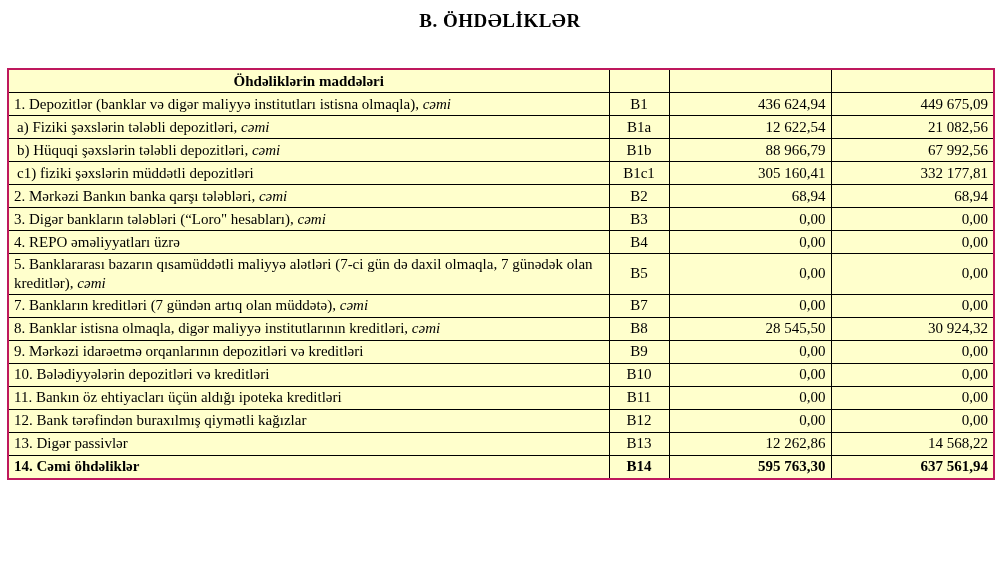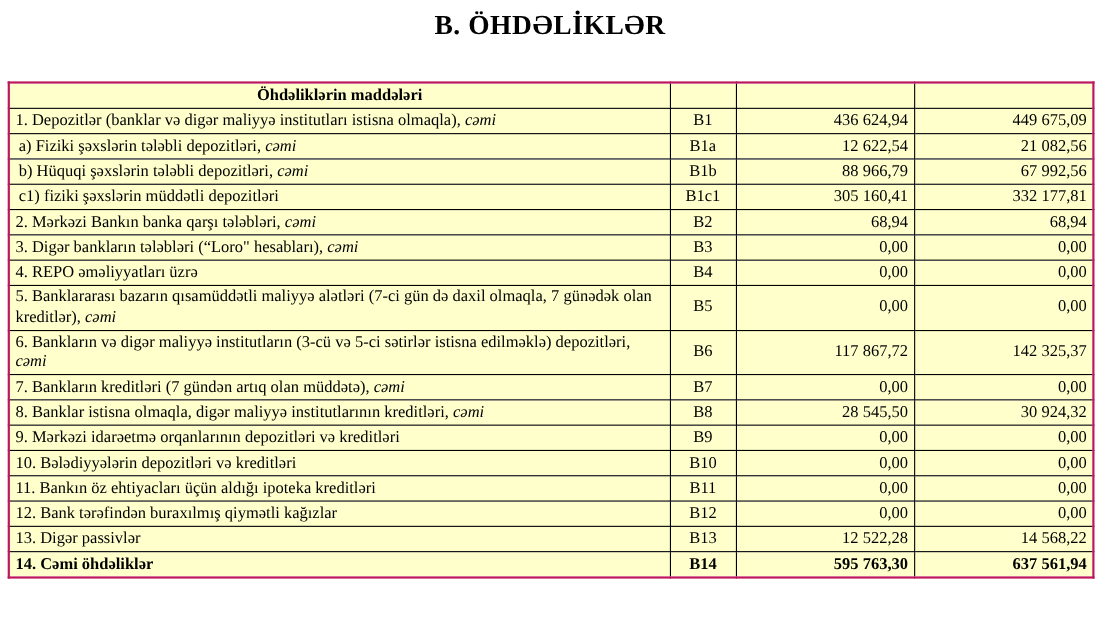--- a/index.html
+++ b/index.html
@@ -12,21 +12,21 @@
   .page {
     width: 1000px;
     height: 568px;
     position: relative;
     background: #ffffff;
     overflow: hidden;
   }
   .doc-title {
     text-align: center;
     font-weight: bold;
-    font-size: 25px;
+    font-size: 19px;
     letter-spacing: 0.5px;
     padding-top: 10px;
     margin: 0;
   }
   table.liab {
     border-collapse: collapse;
     table-layout: fixed;
     width: 986px;
     margin: 36px 0 0 7px;
     border: 2px solid #be185d;
@@ -115,26 +115,20 @@
           <td class="c-val">0,00</td>
           <td class="c-val">0,00</td>
         </tr>
         <tr>
           <td class="c-label"><span>5. Banklararası bazarın qısamüddətli maliyyə alətləri (7-ci gün də daxil olmaqla, 7 günədək olan kreditlər), </span><span class="it">cəmi</span></td>
           <td class="c-code">B5</td>
           <td class="c-val">0,00</td>
           <td class="c-val">0,00</td>
         </tr>
         <tr>
-          <td class="c-label"><span>6. Bankların və digər maliyyə institutların (3-cü və 5-ci sətirlər istisna edilməklə) depozitləri, </span><span class="it">cəmi</span></td>
-          <td class="c-code">B6</td>
-          <td class="c-val">117 867,72</td>
-          <td class="c-val">142 325,37</td>
-        </tr>
-        <tr>
           <td class="c-label"><span>7. Bankların kreditləri (7 gündən artıq olan müddətə), </span><span class="it">cəmi</span></td>
           <td class="c-code">B7</td>
           <td class="c-val">0,00</td>
           <td class="c-val">0,00</td>
         </tr>
         <tr>
           <td class="c-label"><span>8. Banklar istisna olmaqla, digər maliyyə institutlarının kreditləri, </span><span class="it">cəmi</span></td>
           <td class="c-code">B8</td>
           <td class="c-val">28 545,50</td>
           <td class="c-val">30 924,32</td>
@@ -159,21 +153,21 @@
         </tr>
         <tr>
           <td class="c-label"><span>12. Bank tərəfindən buraxılmış qiymətli kağızlar</span></td>
           <td class="c-code">B12</td>
           <td class="c-val">0,00</td>
           <td class="c-val">0,00</td>
         </tr>
         <tr>
           <td class="c-label"><span>13. Digər passivlər</span></td>
           <td class="c-code">B13</td>
-          <td class="c-val">12 522,28</td>
+          <td class="c-val">12 262,86</td>
           <td class="c-val">14 568,22</td>
         </tr>
         <tr class="bold">
           <td class="c-label"><span>14. Cəmi öhdəliklər</span></td>
           <td class="c-code">B14</td>
           <td class="c-val">595 763,30</td>
           <td class="c-val">637 561,94</td>
         </tr>
       </tbody>
   </table>

